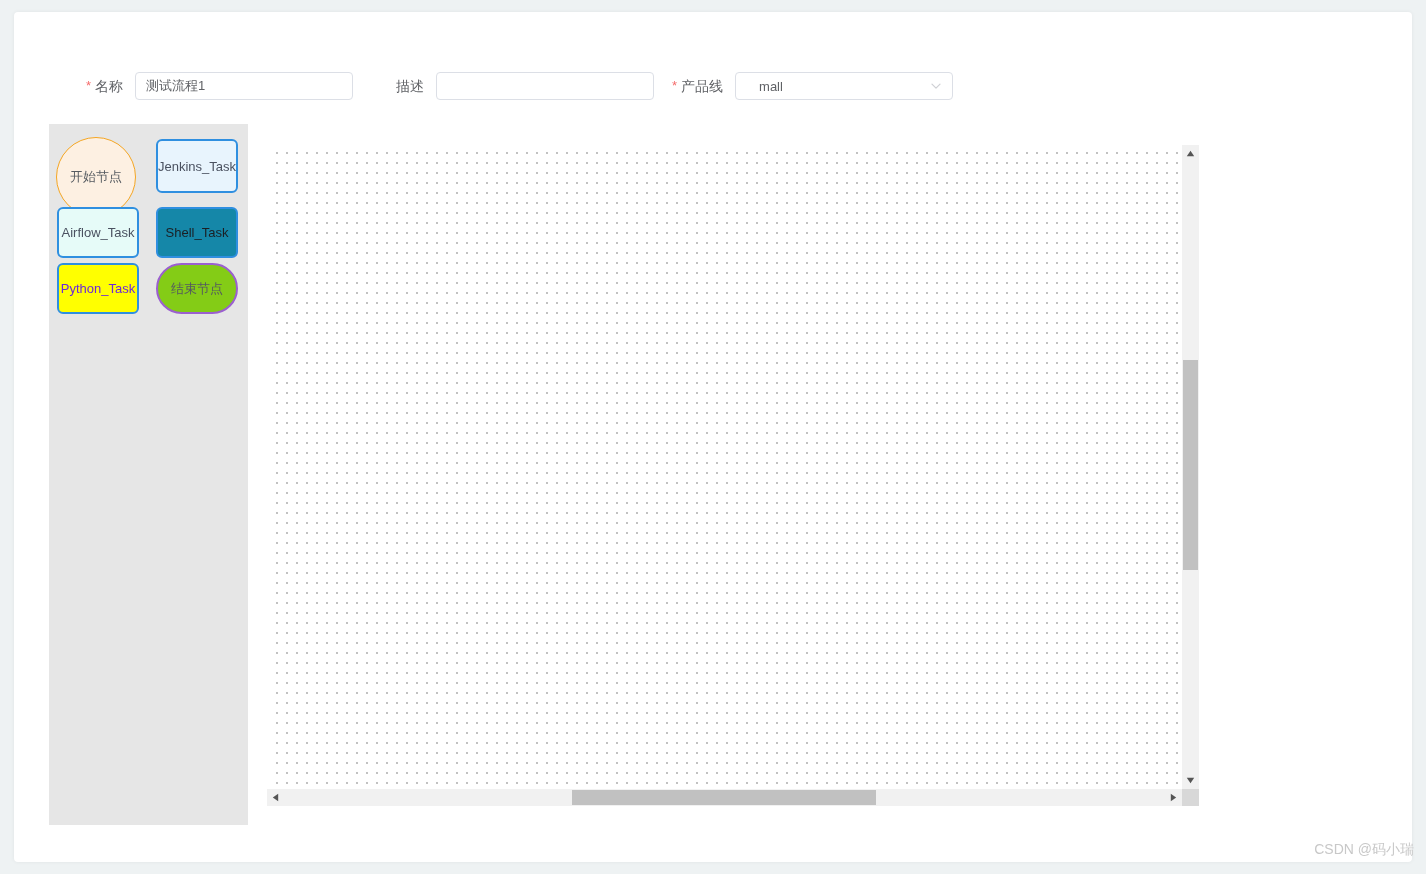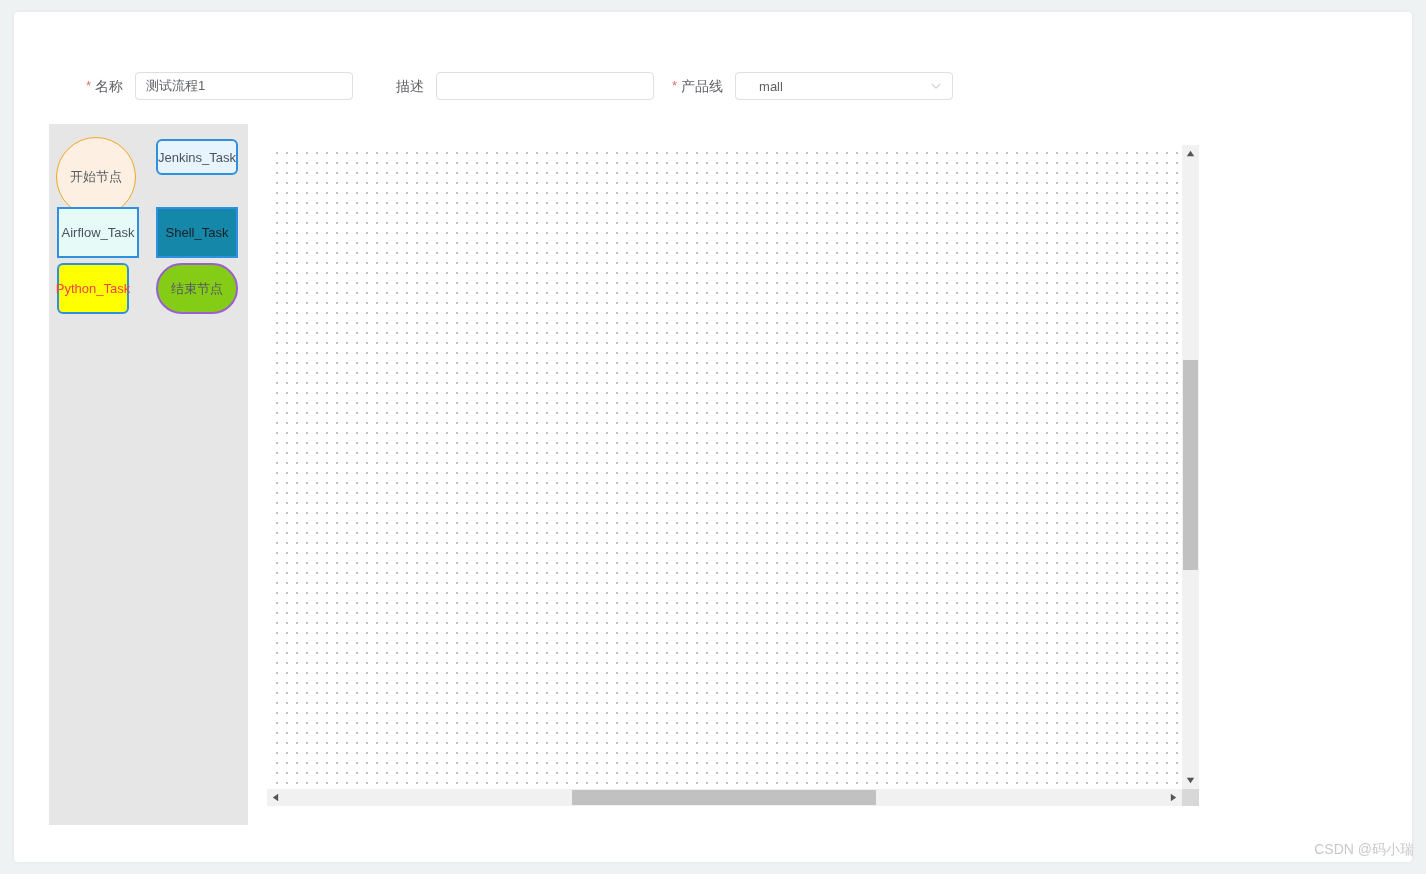--- a/index.html
+++ b/index.html
@@ -109,49 +109,49 @@
   #node-start {
     left: 7px; top: 13px;
     width: 80px; height: 80px;
     border-radius: 50%;
     background: #fdf0e2;
     border: 1px solid #f5a623;
     color: #555a60;
   }
   #node-jenkins {
     left: 107px; top: 15px;
-    width: 82px; height: 36px;
+    width: 82px; height: 54px;
     border-radius: 6px;
     background: #e8f4fd;
     border: 2px solid #2f8fe0;
     color: #4a5160;
   }
   #node-airflow {
     left: 8px; top: 83px;
     width: 82px; height: 51px;
-    border-radius: 0;
+    border-radius: 6px;
     background: #e6fbf8;
     border: 2px solid #2f8fe0;
     color: #4a5160;
   }
   #node-shell {
     left: 107px; top: 83px;
     width: 82px; height: 51px;
-    border-radius: 0;
+    border-radius: 6px;
     background: #1587a8;
     border: 2px solid #2f8fe0;
     color: #1b1f24;
   }
   #node-python {
     left: 8px; top: 139px;
-    width: 72px; height: 51px;
+    width: 82px; height: 51px;
     border-radius: 6px;
     background: #ffff00;
     border: 2px solid #2f8fe0;
-    color: #ef4444;
+    color: #6d28d9;
   }
   #node-end {
     left: 107px; top: 139px;
     width: 82px; height: 51px;
     border-radius: 26px;
     background: #84cc16;
     border: 2px solid #9b5fd0;
     color: #555a60;
   }
 

